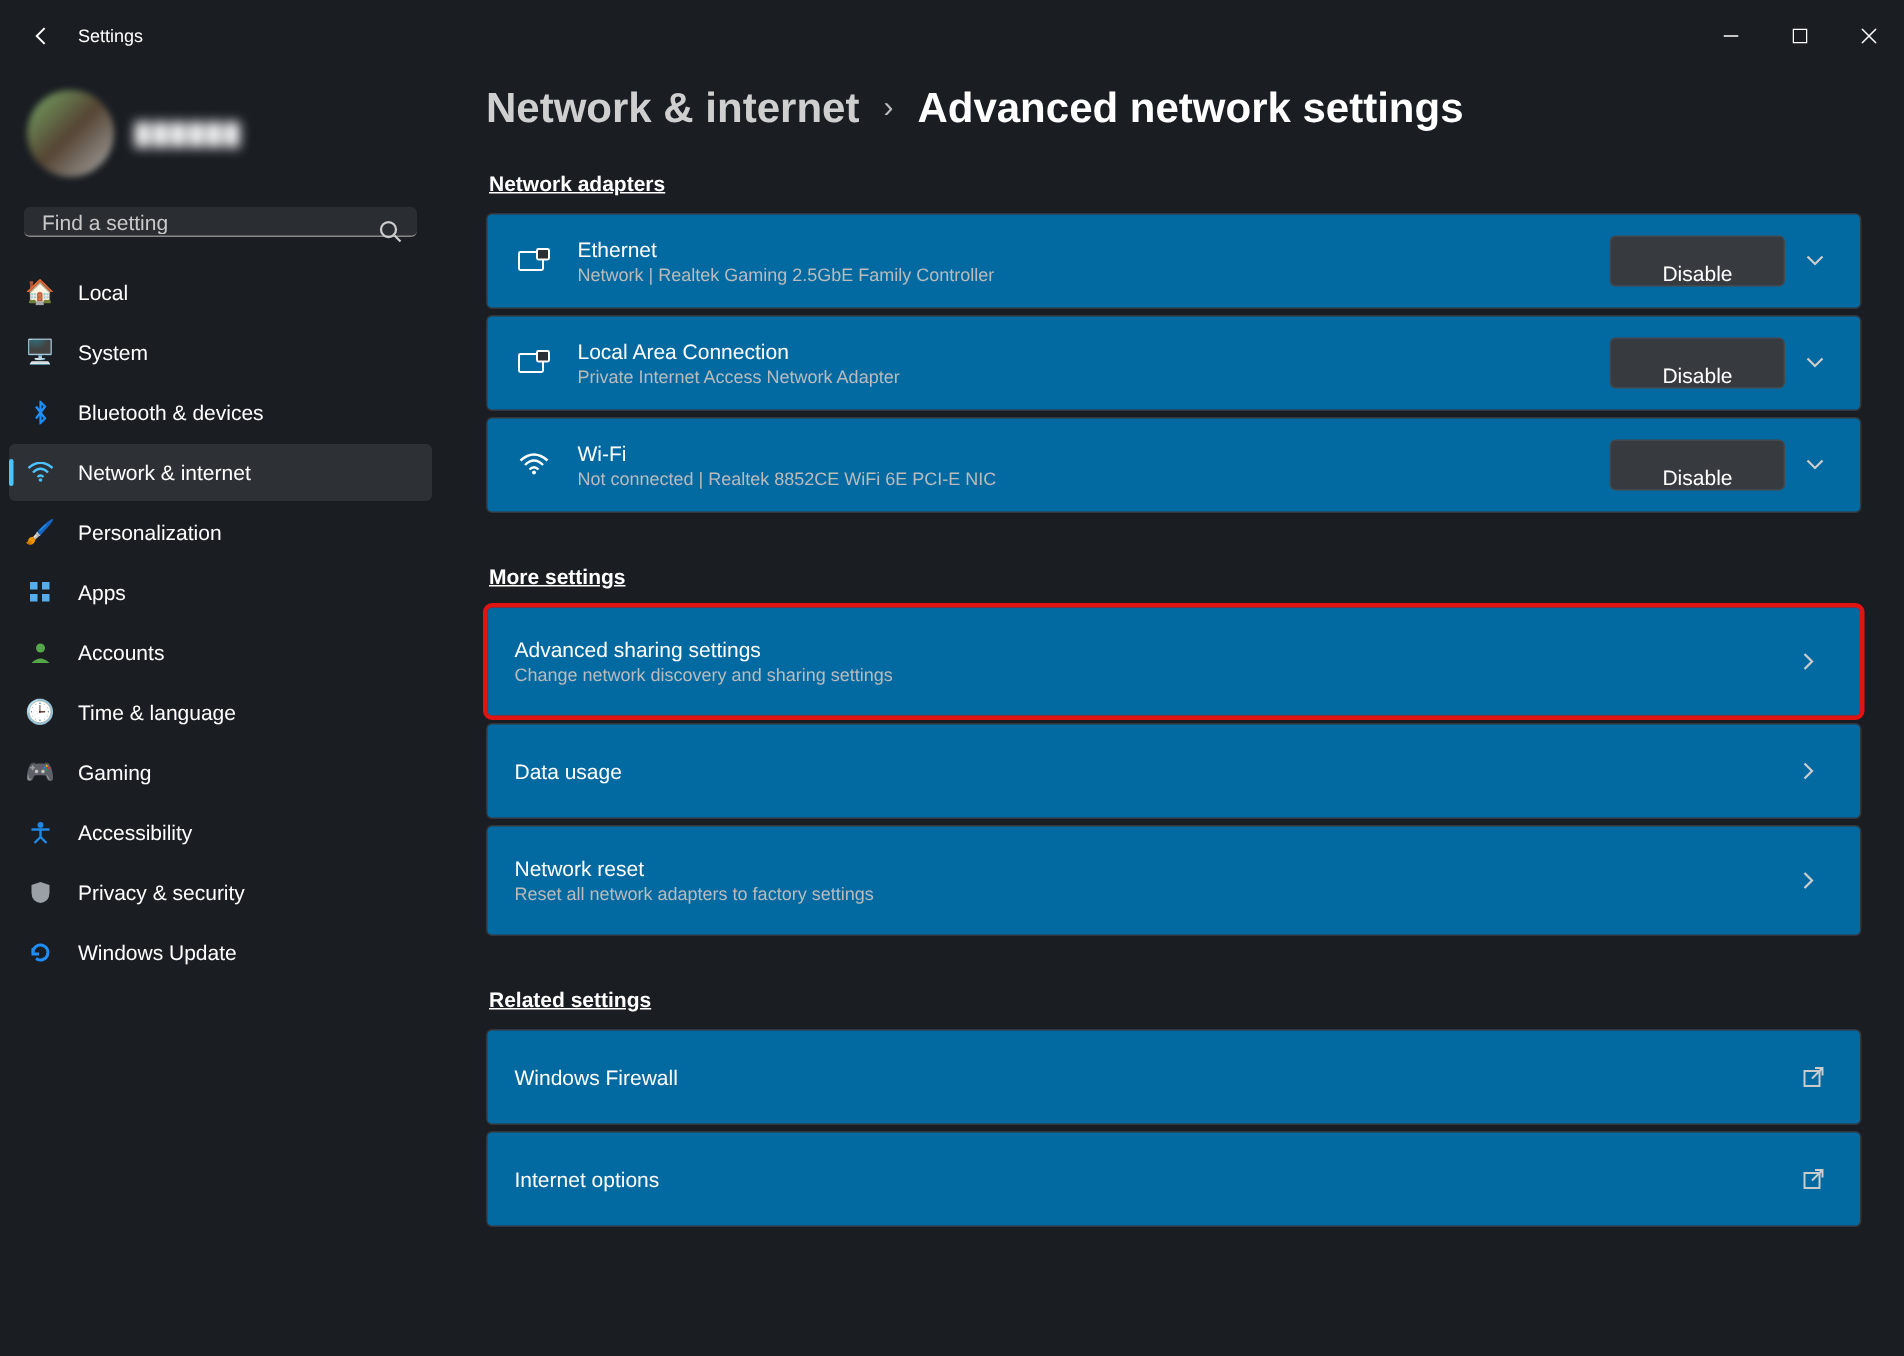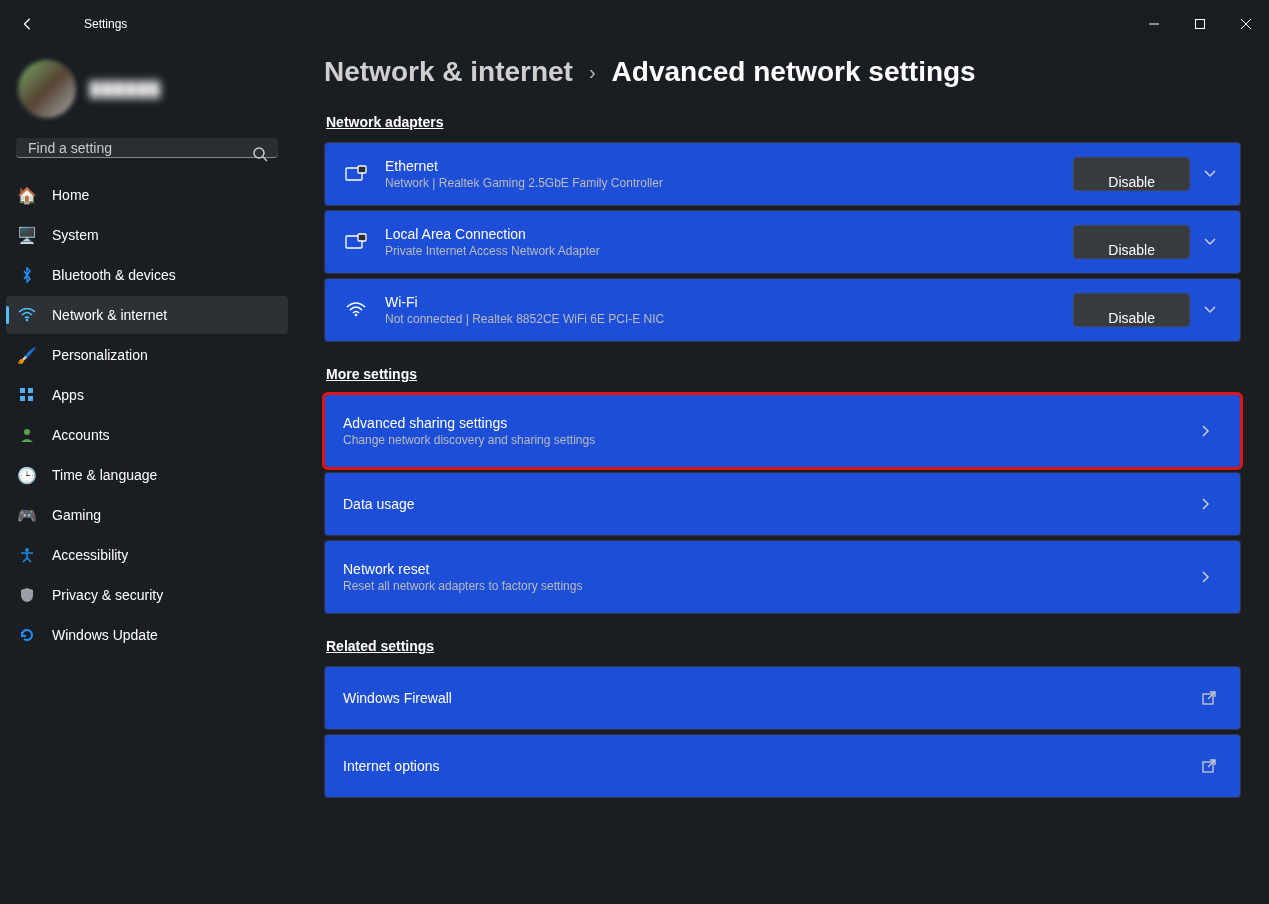--- a/index.html
+++ b/index.html
@@ -13,21 +13,20 @@
     overflow: hidden;
     position: relative;
   }
 
   
   .titlebar {
     height: 48px;
     display: flex;
     align-items: center;
     padding: 0 0 0 8px;
-    gap: 32px;
   }
   .back-btn {
     width: 40px; height: 40px;
     display:flex;align-items:center;justify-content:center;
     color:#fff;
   }
   .title-text {
     margin-left: 4px;
     font-size: 12px;
     color: #fff;
@@ -146,24 +145,24 @@
   .crumb-sep { font-size:20px; color:#bbb; }
   .crumb.current { color:#fff; }
 
   .section-heading {
     font-size:14px;
     font-weight:600;
     color:#fff;
     margin: 0 0 12px 2px;
     text-decoration: underline;
   }
-  .section-heading.more { margin-top:24px; }
+  .section-heading.more { margin-top:34px; }
 
   .card {
-    background:#1d4ed8;
+    background:#0369a1;
     border:1px solid #33373c;
     border-radius:4px;
     display:flex;
     align-items:center;
     padding: 14px 16px;
     margin-bottom:4px;
     min-height:64px;
   }
   .card .leading-icon {
     width:30px;
@@ -252,21 +251,21 @@
         <svg width="16" height="16" viewBox="0 0 16 16">
             <circle cx="7" cy="7" r="5" stroke="#ccc" stroke-width="1.5" fill="none"></circle>
             <line x1="11" y1="11" x2="15" y2="15" stroke="#ccc" stroke-width="1.5"></line>
           </svg>
       </span>
     </div>
 
     <ul class="nav">
       <li class="nav-item">
         <span class="icon-slot ic-home">🏠</span>
-        <span>Home</span>
+        <span>Local</span>
       </li>
       <li class="nav-item">
         <span class="icon-slot ic-system">🖥️</span>
         <span>System</span>
       </li>
       <li class="nav-item">
         <span class="icon-slot ic-bt">
           <svg width="14" height="16" viewBox="0 0 12 16">
               <path d="M3 4 L9 12 L6 15 L6 1 L9 4 L3 12" stroke="#1f8ef8" stroke-width="1.5" fill="none"></path>
             </svg>

